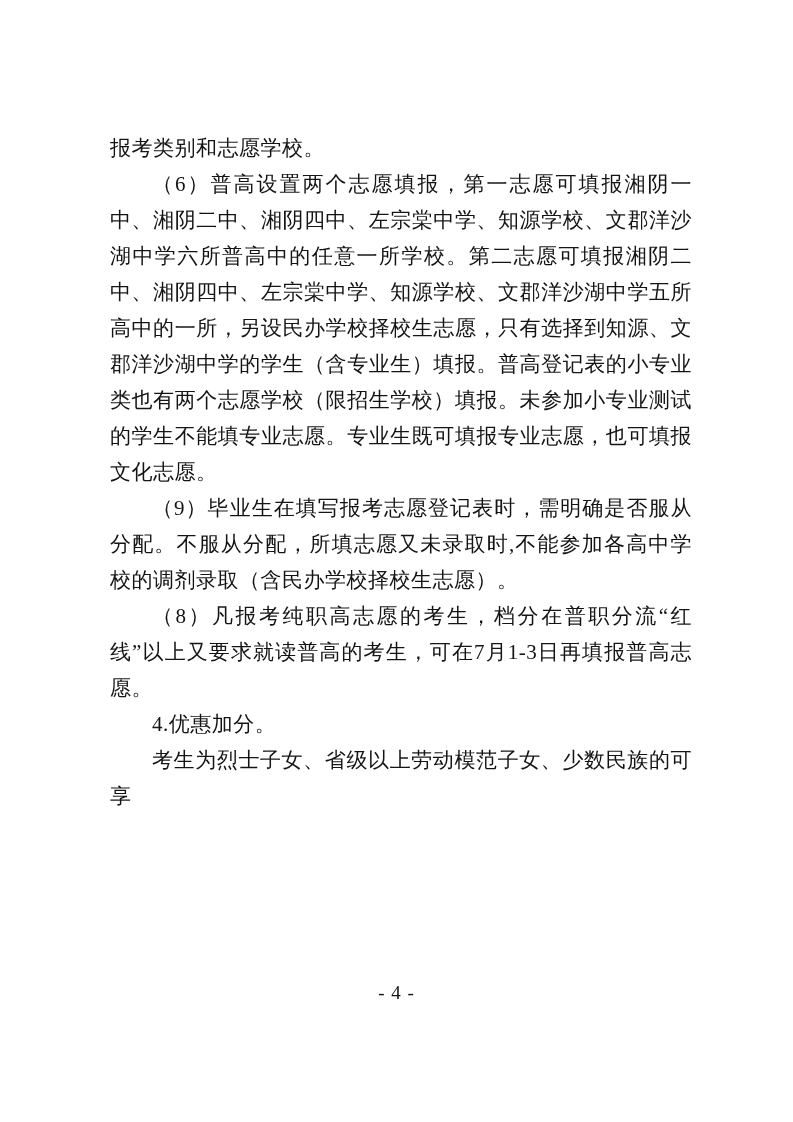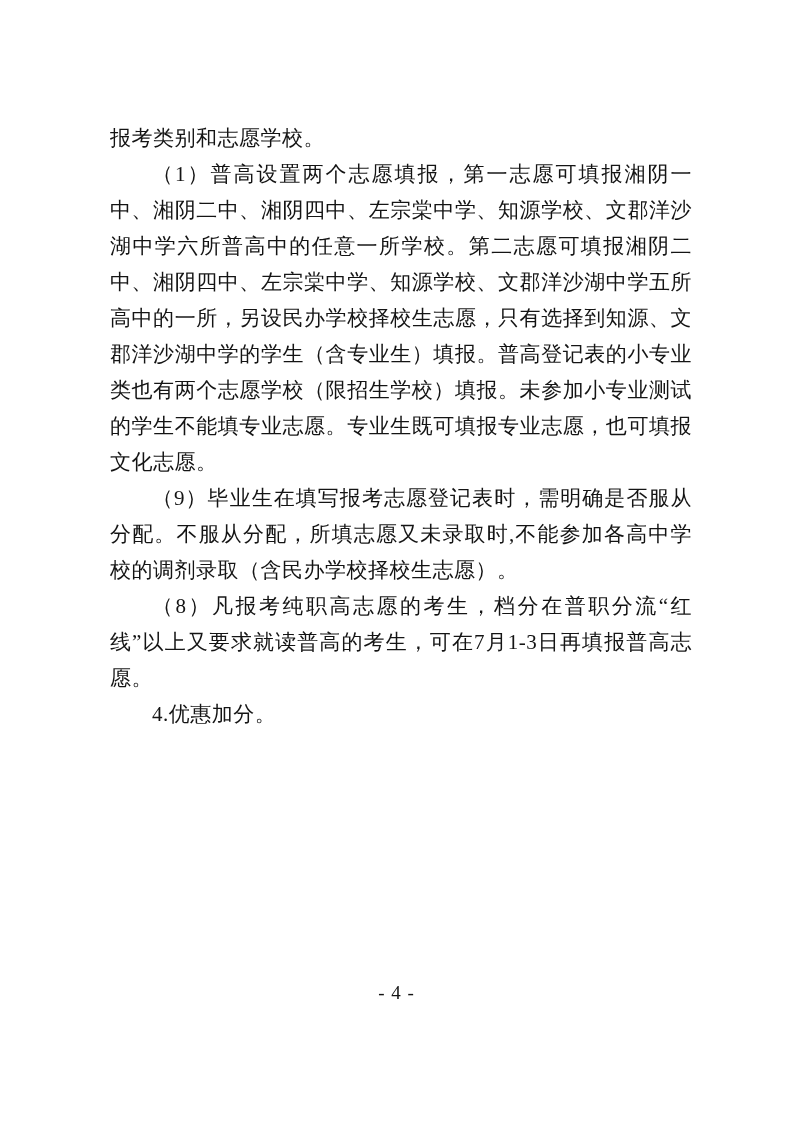--- a/index.html
+++ b/index.html
@@ -13,21 +13,21 @@
     height: 1122px;
     margin: 0 auto;
     background: #ffffff;
     overflow: hidden;
     font-family: "Liberation Serif", "DejaVu Serif", serif;
     color: #141414;
   }
   .text-block {
     position: absolute;
     left: 110px;
-    top: 120px;
+    top: 130px;
     width: 582px;
     font-size: 21px;
     line-height: 36px;
     text-align: justify;
     letter-spacing: 0.5px;
   }
   .para {
     margin: 0;
     padding: 0;
     text-indent: 2em;
@@ -48,20 +48,21 @@
     letter-spacing: 1px;
     color: #141414;
   }
 </style>
 </head>
 <body>
 
 <div class="page">
   <div class="text-block">
     <p class="para no-indent">报考类别和志愿学校。</p>
-    <p class="para">（1）普高设置两个志愿填报，第一志愿可填报湘阴一中、湘阴二中、湘阴四中、左宗棠中学、知源学校、文郡洋沙湖中学六所普高中的任意一所学校。第二志愿可填报湘阴二中、湘阴四中、左宗棠中学、知源学校、文郡洋沙湖中学五所高中的一所，另设民办学校择校生志愿，只有选择到知源、文郡洋沙湖中学的学生（含专业生）填报。普高登记表的小专业类也有两个志愿学校（限招生学校）填报。未参加小专业测试的学生不能填专业志愿。专业生既可填报专业志愿，也可填报文化志愿。</p>
+    <p class="para">（6）普高设置两个志愿填报，第一志愿可填报湘阴一中、湘阴二中、湘阴四中、左宗棠中学、知源学校、文郡洋沙湖中学六所普高中的任意一所学校。第二志愿可填报湘阴二中、湘阴四中、左宗棠中学、知源学校、文郡洋沙湖中学五所高中的一所，另设民办学校择校生志愿，只有选择到知源、文郡洋沙湖中学的学生（含专业生）填报。普高登记表的小专业类也有两个志愿学校（限招生学校）填报。未参加小专业测试的学生不能填专业志愿。专业生既可填报专业志愿，也可填报文化志愿。</p>
     <p class="para">（9）毕业生在填写报考志愿登记表时，需明确是否服从分配。不服从分配，所填志愿又未录取时,不能参加各高中学校的调剂录取（含民办学校择校生志愿）。</p>
     <p class="para">（8）凡报考纯职高志愿的考生，档分在普职分流“红线”以上又要求就读普高的考生，可在7月1-3日再填报普高志愿。</p>
     <p class="para bold">4.优惠加分。</p>
+    <p class="para">考生为烈士子女、省级以上劳动模范子女、少数民族的可享</p>
   </div>
 
   <div class="page-number">- 4 -</div>
 </div>
 
 </body></html>

